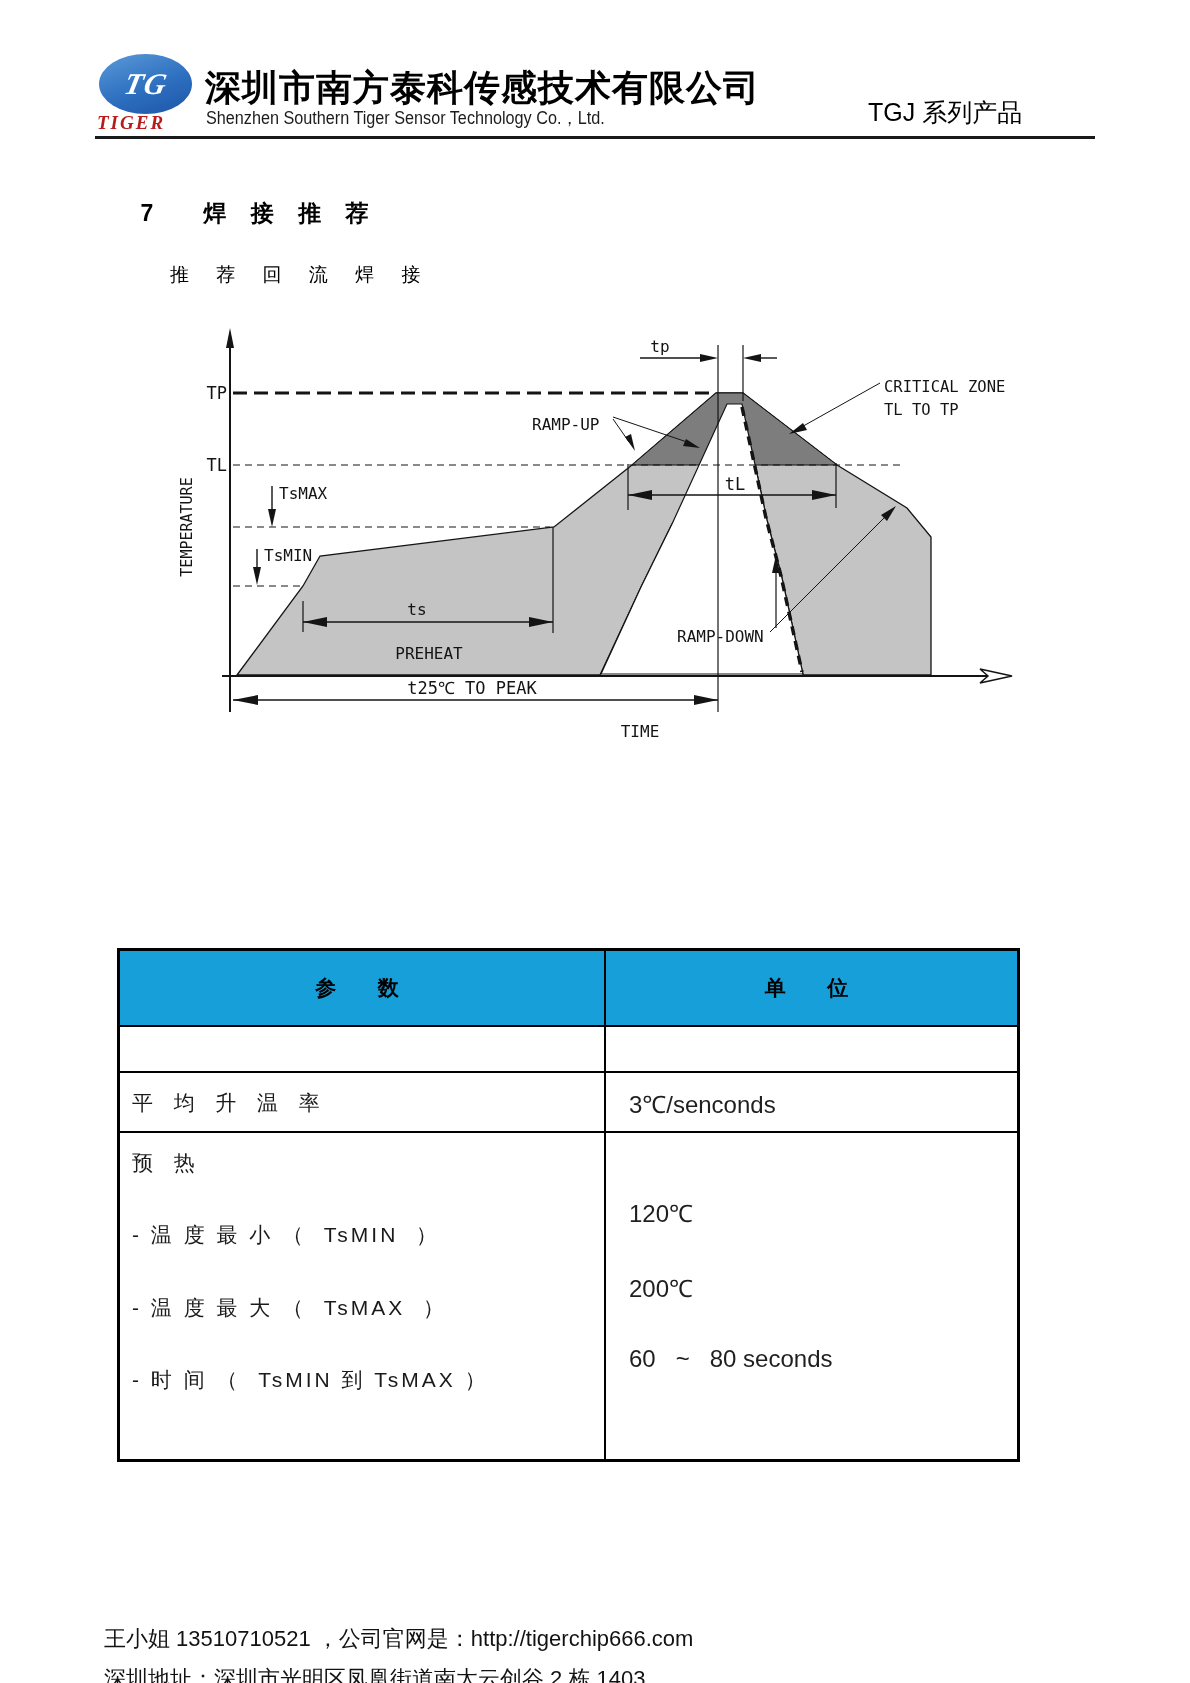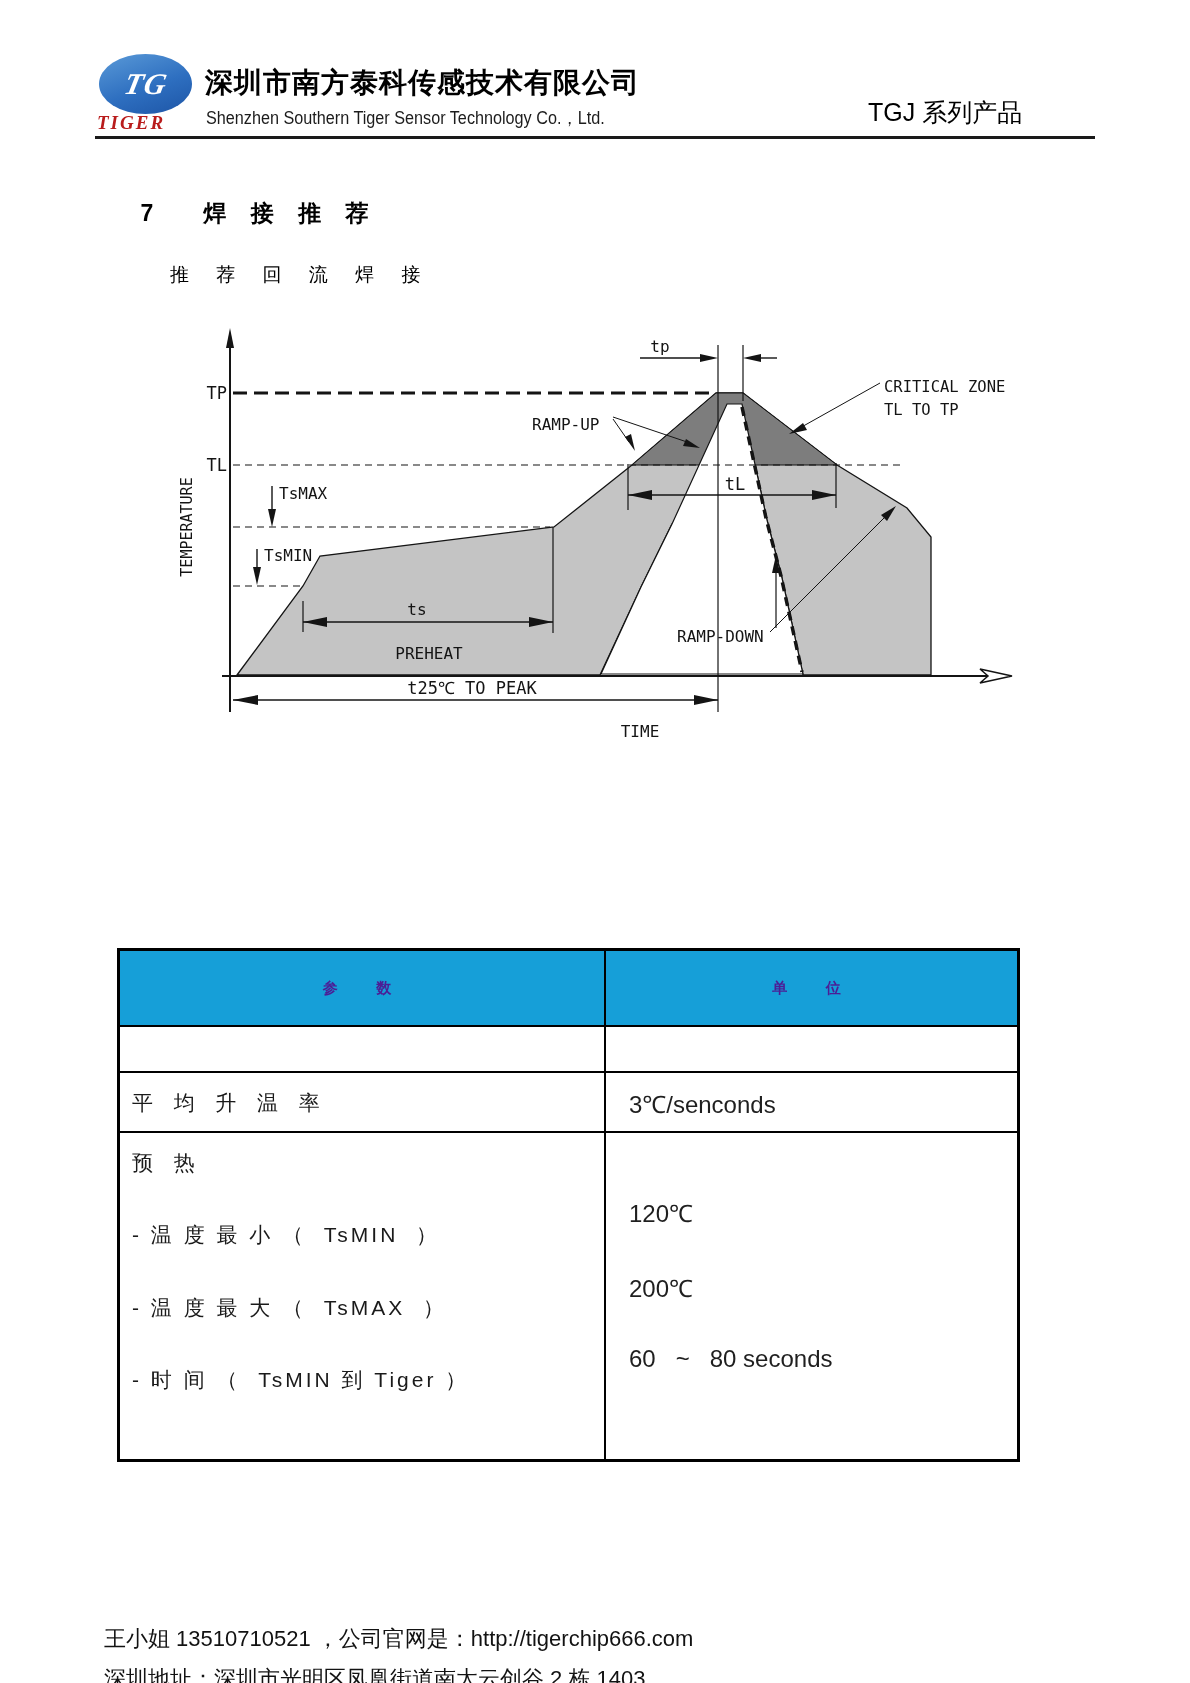--- a/index.html
+++ b/index.html
@@ -18,21 +18,21 @@
   }
   .logo-tg {
     color:#fff; font-style:italic; font-weight:bold; font-size:30px;
     transform:skewX(-12deg); letter-spacing:1px;
     font-family:"Liberation Serif", serif;
   }
   .logo-tiger {
     left:97px; top:112px; font-size:19px; font-weight:bold; font-style:italic;
     color:#b91c1c; letter-spacing:2px; font-family:"Liberation Serif", serif;
   }
-  .company-cn { left:205px; top:64px; font-size:28px; font-weight:bold; color:#000; letter-spacing:1px; }
+  .company-cn { left:205px; top:64px; font-size:36px; font-weight:bold; color:#000; letter-spacing:1px; }
   .company-en { left:206px; top:106px; font-size:18px; color:#1c1c1c; transform:scaleX(.9); transform-origin:left; }
   .series { left:868px; top:96px; font-size:25px; color:#000000; }
   .header-rule { left:95px; top:136px; width:1000px; height:3px; background:#1a1a1a; }
 
   
   .sec-title { left:115px; top:171px; font-size:23px; font-weight:bold; color:#000; }
   .sec-title .num { margin-right:50px; letter-spacing:0; }
   .sec-title .txt { letter-spacing:9px; }
   .sub-title { left:170px; top:262px; font-size:19px; color:#000; letter-spacing:11px;text-align:right; }
 
@@ -45,21 +45,21 @@
     border:3px solid #000; display:flex; flex-direction:column;
   }
   .trow { display:flex; width:100%; }
   .trow + .trow { border-top:2px solid #000; }
   .tcell { white-space:pre; }
   .c1 { width:486px; border-right:2px solid #000; }
   .c2 { flex:1; }
   .thead-row { height:74px; align-items:center; }
   .thead-row .tcell {
     display:flex; align-items:center; justify-content:center; height:100%;
-    font-size:15px; font-weight:bold; letter-spacing:10px; color:#4c1d95;
+    font-size:21px; font-weight:bold; letter-spacing:10px; color:#000000;
   }
   .empty-row { height:46px; }
   .r2 { height:60px; position:relative; }
   .r3 { flex:1; position:relative; }
   .param-text { font-size:21px; color:#1a1a1a; letter-spacing:3px; }
   .value-text { font-size:24px; color:#1f1f1f; }
 
   
   .footer-line { left:104px; font-size:22px; color:#121212; }
 </style>
@@ -177,21 +177,21 @@
       </div>
       <div class="tcell c2" style="position:relative;">
         <span class="abs value-text" style="left:23px; top:14px;">3℃/senconds</span>
       </div>
     </div>
     <div class="trow r3">
       <div class="tcell c1" style="position:relative;">
         <span class="abs param-text" style="left:12px; top:16px;">预  热</span>
         <span class="abs param-text" style="left:12px; top:88px;">- 温 度 最 小 （  TsMIN  ）</span>
         <span class="abs param-text" style="left:12px; top:161px;">- 温 度 最 大 （  TsMAX  ）</span>
-        <span class="abs param-text" style="left:12px; top:233px;">- 时 间 （  TsMIN 到 Tiger ）</span>
+        <span class="abs param-text" style="left:12px; top:233px;">- 时 间 （  TsMIN 到 TsMAX ）</span>
       </div>
       <div class="tcell c2" style="position:relative;">
         <span class="abs value-text" style="left:23px; top:63px;">120℃</span>
         <span class="abs value-text" style="left:23px; top:138px;">200℃</span>
         <span class="abs value-text" style="left:23px; top:212px;">60   ~   80 seconds</span>
       </div>
     </div>
   </div>
 
   <div class="abs footer-line" style="top:1624px;">王小姐 13510710521 ，公司官网是：http://tigerchip666.com</div>

